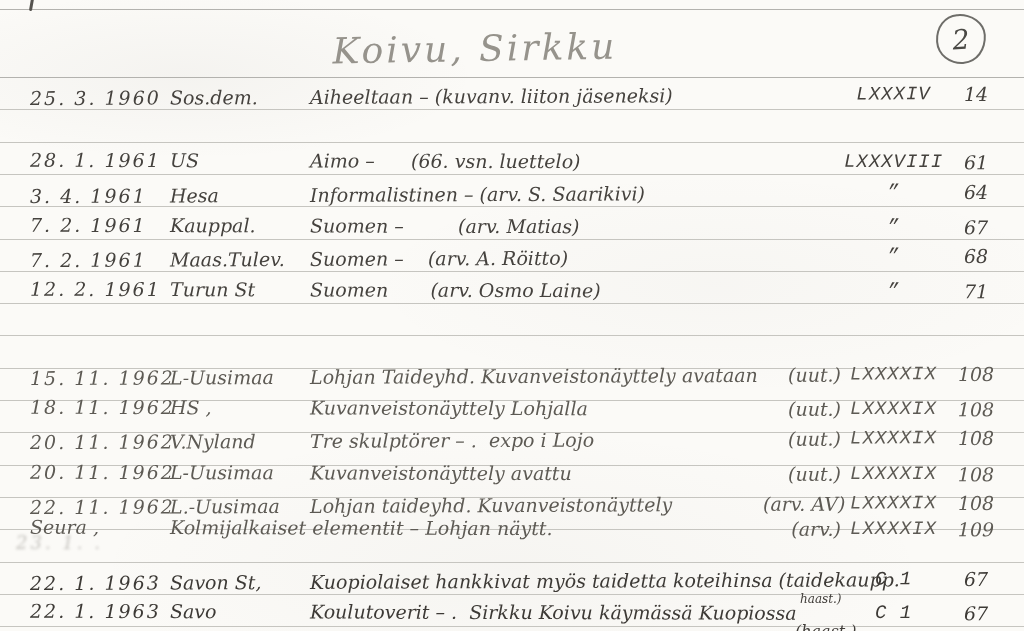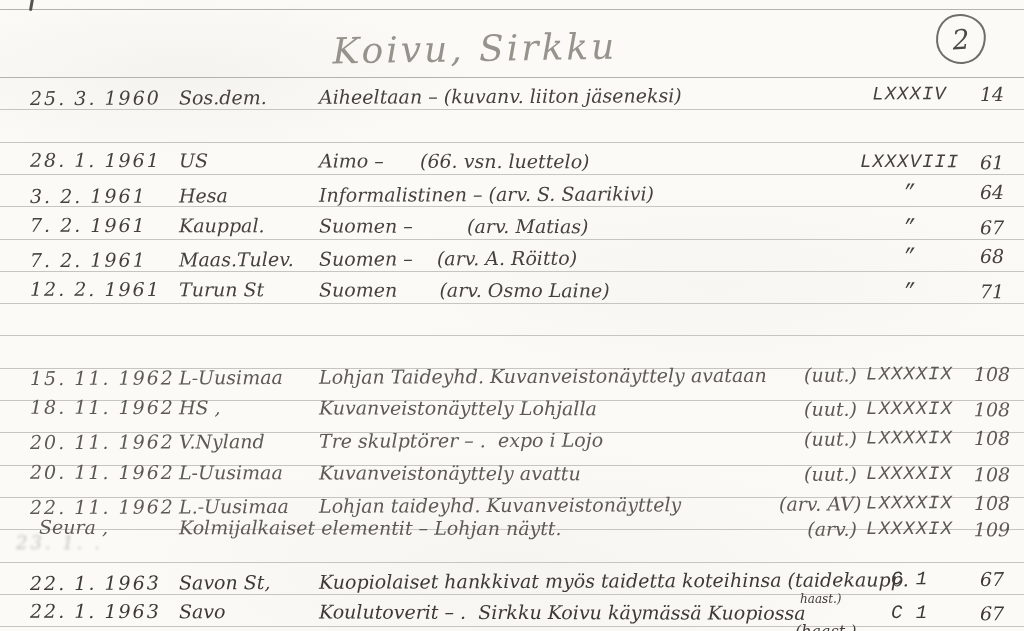--- a/index.html
+++ b/index.html
@@ -40,25 +40,25 @@
   .row{
     position:absolute;left:0;right:0;height:32px;line-height:32px;
     display:flex;
     font-style:italic;
     font-size:19px;
     padding-left:30px;
     box-sizing:border-box;
   }
   .row span{white-space:pre;display:block;}
   .c-date{width:140px;flex:0 0 140px;letter-spacing:2px;}
-  .c-source{width:140px;flex:0 0 140px;margin-left:9px;}
+  .c-source{width:140px;flex:0 0 140px;}
   .c-text{flex:1 1 0;min-width:0;overflow:visible;}
   .c-note{width:78px;flex:0 0 78px;text-align:right;}
   .c-vol{width:105px;flex:0 0 105px;text-align:center;letter-spacing:1px;font-family:Liberation Mono, monospace;}
-  .c-page{width:60px;flex:0 0 60px;text-align:center;padding-right:2px;}
+  .c-page{width:60px;flex:0 0 60px;text-align:center;padding-right:18px;}
   .ink{color:#45423e;}
   .pencil{color:#5d5a54;}
   .dark{color:#3d3a36;}
   .row:nth-child(odd){transform:rotate(-0.25deg);}
   .row:nth-child(even){transform:rotate(0.15deg);}
   .annot{
     position:absolute;
     font-style:italic;
     color:#413e3a;
     white-space:pre;
@@ -119,21 +119,21 @@
     </div>
     <div class="row ink" style="top: 145px;">
       <span class="c-date">28. 1. 1961</span>
       <span class="c-source">US</span>
       <span class="c-text">Aimo –      (66. vsn. luettelo)</span>
       <span class="c-note"></span>
       <span class="c-vol">LXXXVIII</span>
       <span class="c-page">61</span>
     </div>
     <div class="row ink" style="top: 178px;">
-      <span class="c-date">3. 2. 1961</span>
+      <span class="c-date">3. 4. 1961</span>
       <span class="c-source">Hesa</span>
       <span class="c-text">Informalistinen – (arv. S. Saarikivi)</span>
       <span class="c-note"></span>
       <span class="c-vol">”</span>
       <span class="c-page">64</span>
     </div>
     <div class="row ink" style="top: 210px;">
       <span class="c-date">7. 2. 1961</span>
       <span class="c-source">Kauppal.</span>
       <span class="c-text">Suomen –         (arv. Matias)</span>

